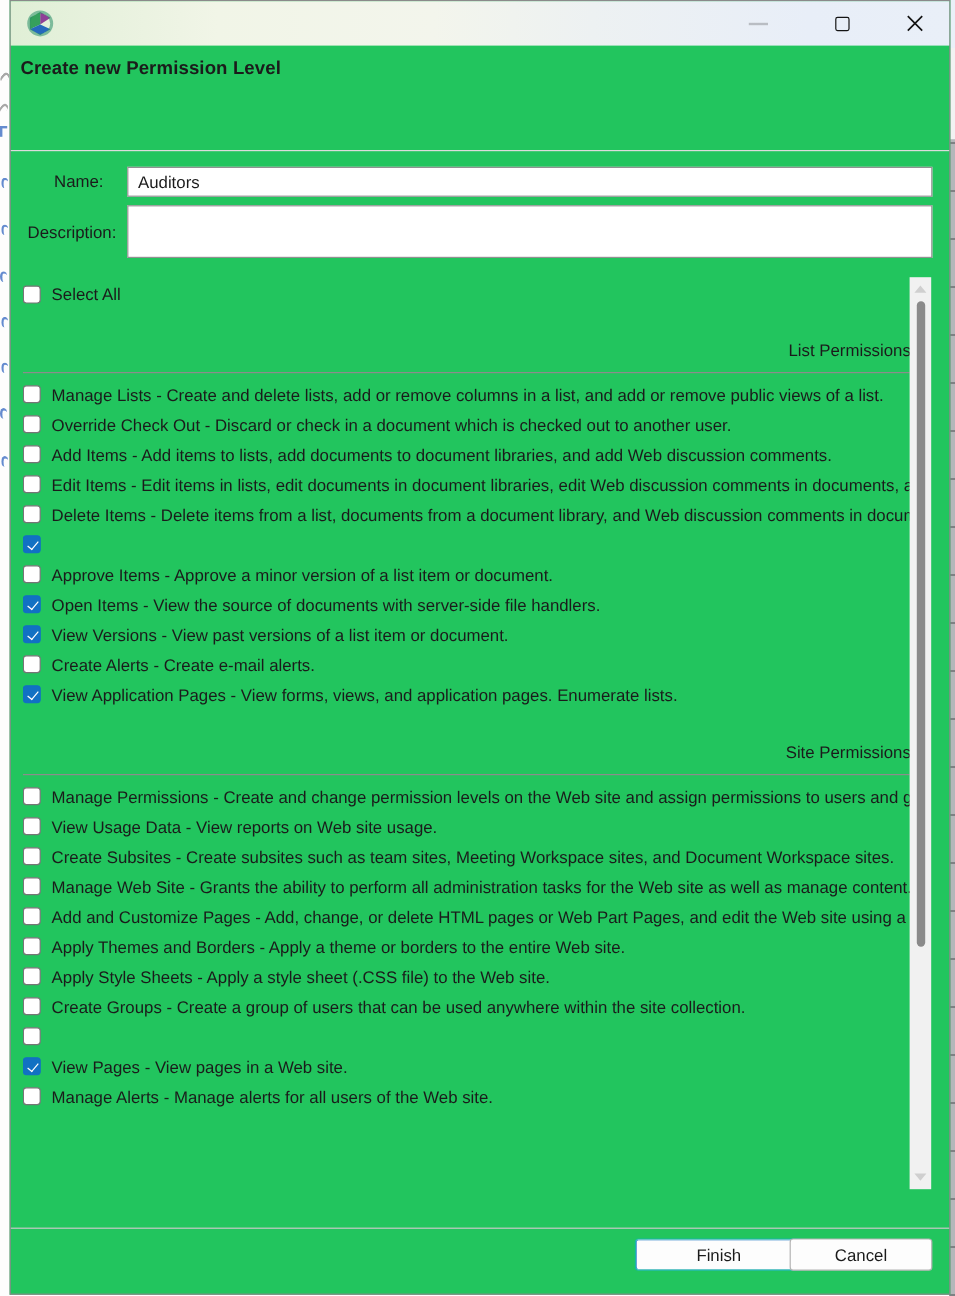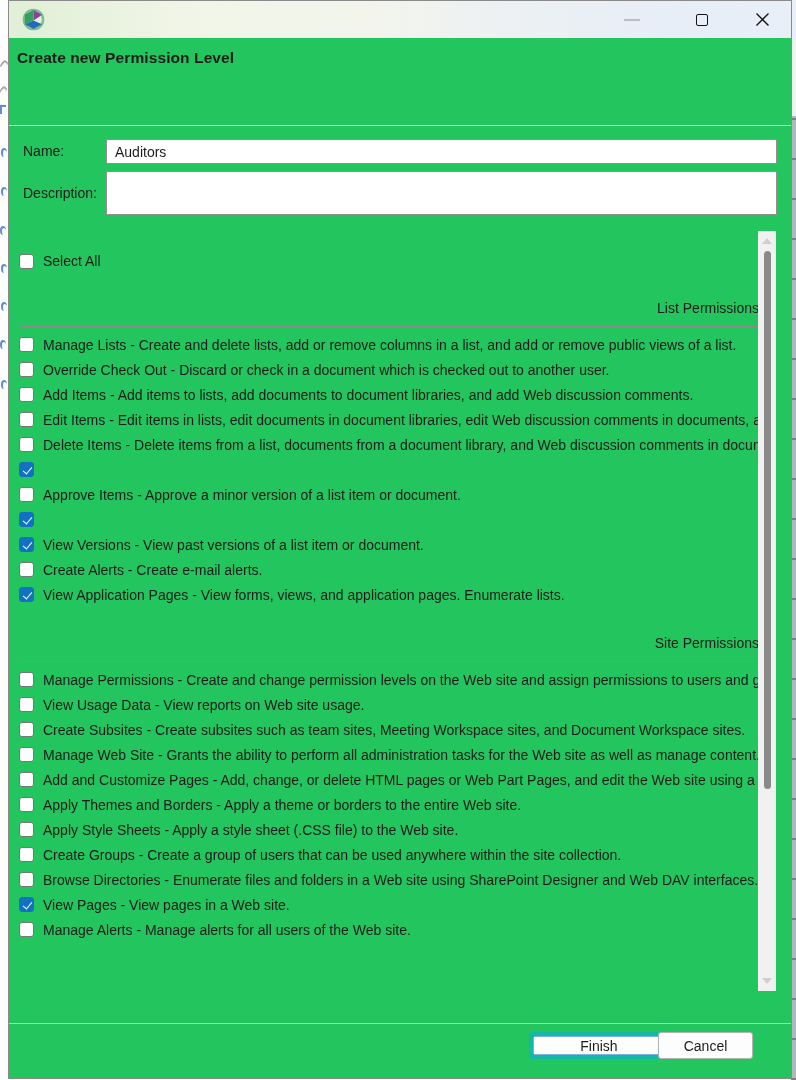--- a/index.html
+++ b/index.html
@@ -43,33 +43,33 @@
   .glyph-max { width:12px; height:12px; border:1.5px solid #141414; border-radius:2px; }
 
   
   .header-title {
     position:absolute; left:8px; top:48px; font-size:15.5px; font-weight:bold; letter-spacing:.1px;
   }
   .header-rule { position:absolute; left:0; top:124px; width:100%; height:1px; background:#dcdcdc; }
 
   
   .field-label { position:absolute; left:14px; font-size:14px; color:#1b1b1b; }
-  .lbl-name { top:138px; height:25px; line-height:25px; }
+  .lbl-name { top:138px; height:25px; line-height:25px;margin-left:22px; }
   .lbl-desc { top:170px; height:44px; line-height:44px; }
   .txt-input {
     position:absolute; left:97px; width:671px; font-family:"Liberation Sans",sans-serif;
     font-size:14px; color:#1b1b1b; border:1px solid #919191; background:#fff; padding:0 8px; outline:none;
   }
   .inp-name { top:138px; height:25px; }
   .inp-desc { top:170px; height:44px; resize:none; padding-top:4px; }
 
   
   .perm-area { position:absolute; left:10px; top:228px; width:740px; height:782px; overflow:hidden; }
   .row { display:flex; align-items:center; gap:9px; height:25px; white-space:nowrap; overflow:hidden; }
-  .select-all-row { margin-top:21px; height:22px; }
+  .select-all-row { margin-top:5px; height:22px; }
   .cbx {
     flex:0 0 auto; width:15px; height:15px; border:1px solid #767676; border-radius:3px;
     background:#fff; position:relative; cursor:default;
   }
   .cbx.checked { background:#1171c3; border-color:#1171c3; }
   .cbx.checked::after {
     content:""; position:absolute; left:4.5px; top:1.5px; width:4px; height:8px;
     border:solid #fff; border-width:0 1.8px 1.8px 0; transform:rotate(40deg);
   }
   .row-label { font-size:14px; color:#1b1b1b; }
@@ -82,22 +82,22 @@
   .sb-up   { top:7px;    border-bottom:6px solid #cfcfcf; }
   .sb-down { bottom:7px; border-top:6px solid #cfcfcf; }
   .sb-thumb { position:absolute; left:5.5px; top:20px; width:7px; height:538px; background:#8a8a8a; border-radius:3.5px; }
 
   
   .footer-rule { position:absolute; left:0; top:1022px; width:100%; height:1px; background:#c9c9c9; }
   .btn {
     position:absolute; top:1031px; height:27px; background:#fdfdfd; font-family:"Liberation Sans",sans-serif;
     font-size:14px; color:#1b1b1b; border-radius:3px; display:flex; align-items:center; justify-content:center; cursor:default;
   }
-  .btn-finish { left:520px; width:140px; border:4px solid #14b8a6; box-shadow:inset 0 0 0 0.5px #0067c0; }
-  .btn-cancel { left:649px; width:95px; border:1px solid #b3b3b3; }
+  .btn-finish { left:520px; width:140px; border:1px solid #14b8a6; box-shadow:inset 0 0 0 0.5px #0067c0; }
+  .btn-cancel { left:649px; width:119px; border:1px solid #b3b3b3; }
 </style>
 </head>
 <body>
 
 <div class="bg-strip-left">
   <div class="bg-frag gray" style="left:1px; top:60px;"></div>
   <div class="bg-frag gray" style="left:0; top:86px;"></div>
   <div class="bg-frag" style="left:0; top:105px; border-radius:0;"></div>
   <div class="bg-frag" style="left:1px; top:148px;"></div>
   <div class="bg-frag" style="left:1px; top:187px;"></div>
@@ -171,20 +171,21 @@
         </div>
         <div class="row">
           <span class="cbx checked"></span>
         </div>
         <div class="row">
           <span class="cbx"></span>
           <span class="row-label">Approve Items - Approve a minor version of a list item or document.</span>
         </div>
         <div class="row">
           <span class="cbx checked"></span>
+          <span class="row-label">Open Items - View the source of documents with server-side file handlers.</span>
         </div>
         <div class="row">
           <span class="cbx checked"></span>
           <span class="row-label">View Versions - View past versions of a list item or document.</span>
         </div>
         <div class="row">
           <span class="cbx"></span>
           <span class="row-label">Create Alerts - Create e-mail alerts.</span>
         </div>
         <div class="row">
@@ -220,21 +221,20 @@
         <div class="row">
           <span class="cbx"></span>
           <span class="row-label">Apply Style Sheets - Apply a style sheet (.CSS file) to the Web site.</span>
         </div>
         <div class="row">
           <span class="cbx"></span>
           <span class="row-label">Create Groups - Create a group of users that can be used anywhere within the site collection.</span>
         </div>
         <div class="row">
           <span class="cbx"></span>
-          <span class="row-label">Browse Directories - Enumerate files and folders in a Web site using SharePoint Designer and Web DAV interfaces.</span>
         </div>
         <div class="row">
           <span class="cbx checked"></span>
           <span class="row-label">View Pages - View pages in a Web site.</span>
         </div>
         <div class="row">
           <span class="cbx"></span>
           <span class="row-label">Manage Alerts - Manage alerts for all users of the Web site.</span>
         </div>
       </div>

